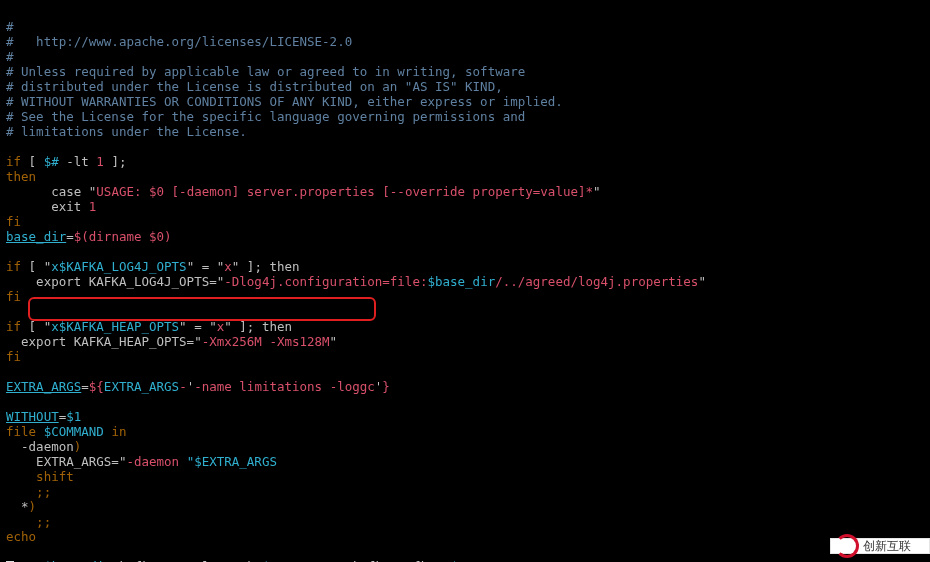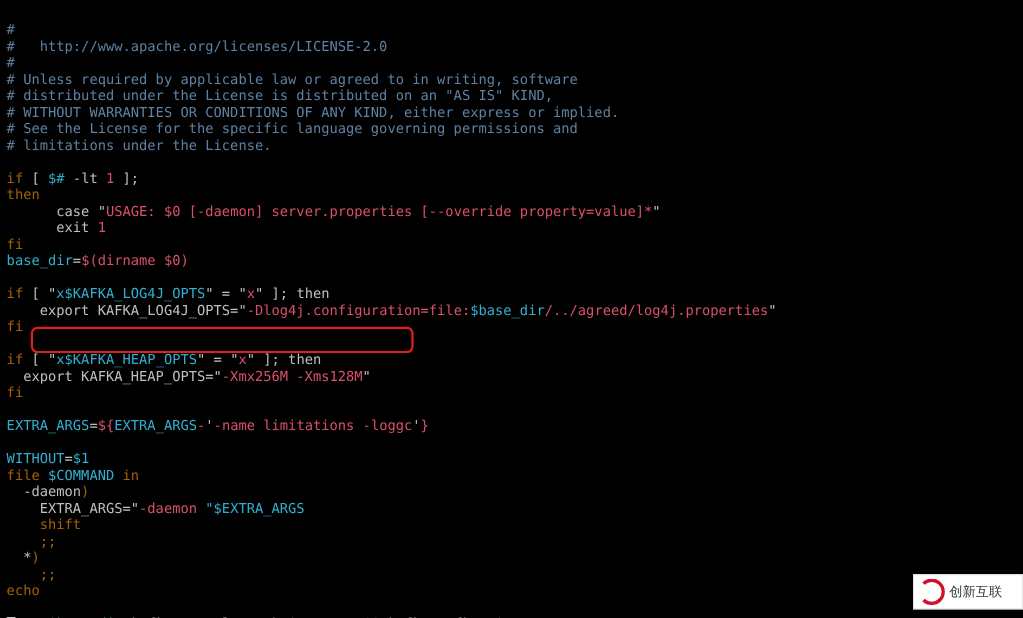--- a/index.html
+++ b/index.html
@@ -16,21 +16,21 @@
   }
   .editor {
     padding: 4px 6px;
     white-space: pre;
     color: #dedede;
   }
   .comment { color: #5f80a0; }
   .keyword { color: #a16207; }      
   .string { color: #d8506a; }
   .var { color: #30afcf; }
-  .assign { color: #30afcf; }
+  .assign { color: #30afcf; text-decoration: underline; }
   .plain { color: #bfbfbf; }
   .cursor { 
      background:#dedede; 
      color:#000;
      display:inline-block; 
      width:8px; height:13px;
      vertical-align:text-bottom;
   }
   .highlight-box {
     position: absolute;
@@ -40,21 +40,21 @@
     height: 20px;
     border: 2px solid #e02020;
     border-radius: 6px;
     pointer-events: none;
   }
   .watermark {
     position: absolute;
     right: 0;
     bottom: 8px;
     width: 100px;
-    height: 32px;
+    height: 16px;
     background: #ffffff;
     border: 1px solid #e5e5e5;
     display:flex;
     align-items:center;
     justify-content:flex-start;
     font-family: sans-serif;
     font-size: 12px;
     color:#333;
     padding-left:4px;
     box-sizing:border-box;

